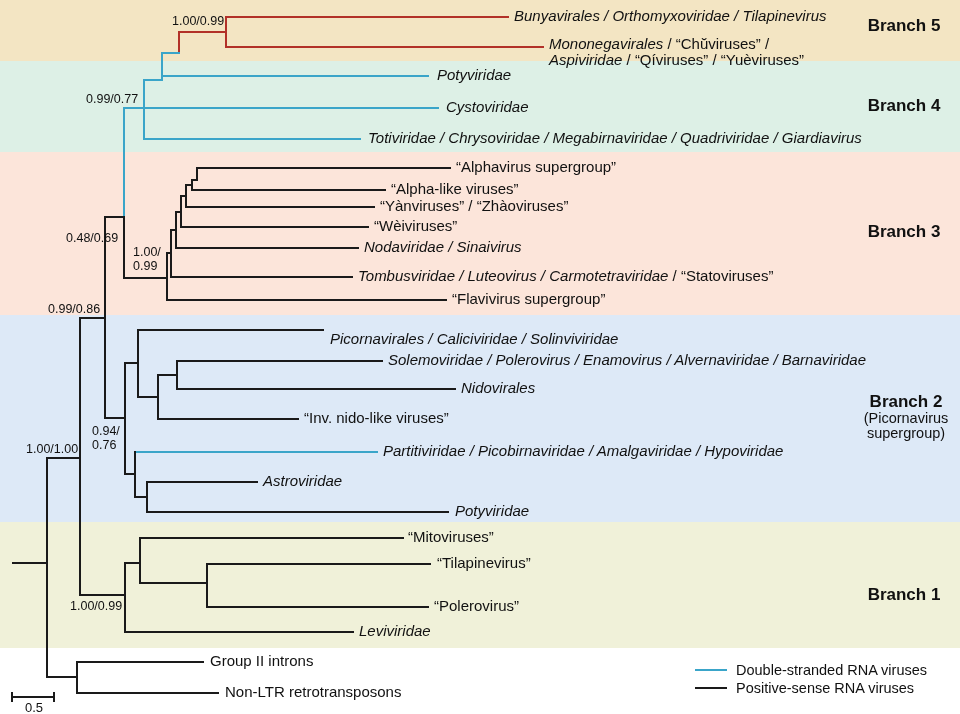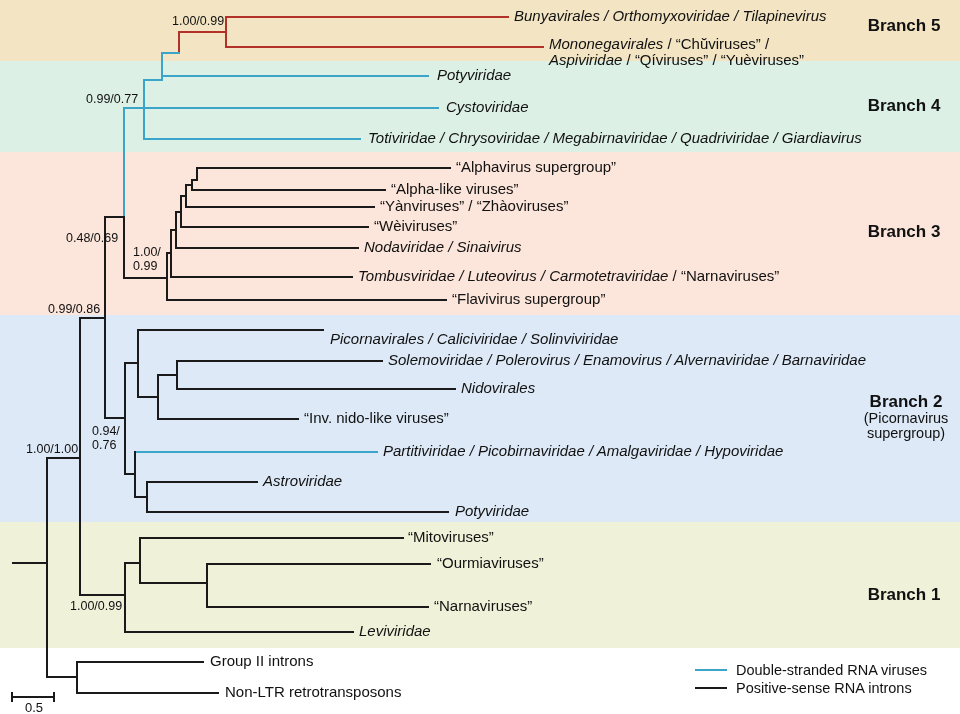--- a/index.html
+++ b/index.html
@@ -140,21 +140,21 @@
       <div class="tip" style="left: 380px; top: 198px;">
         <div><span>“Yànviruses” / “Zhàoviruses”</span></div>
       </div>
       <div class="tip" style="left: 374px; top: 218px; text-align: right;">
         <div><span>“Wèiviruses”</span></div>
       </div>
       <div class="tip" style="left: 364px; top: 239px;">
         <div><span class="it">Nodaviridae / Sinaivirus</span></div>
       </div>
       <div class="tip" style="left: 358px; top: 268px;">
-        <div><span class="it">Tombusviridae / Luteovirus / Carmotetraviridae</span><span> / “Narnaviruses”</span></div>
+        <div><span class="it">Tombusviridae / Luteovirus / Carmotetraviridae</span><span> / “Statoviruses”</span></div>
       </div>
       <div class="tip" style="left: 452px; top: 291px;">
         <div><span>“Flavivirus supergroup”</span></div>
       </div>
       <div class="tip" style="left: 330px; top: 331px;">
         <div><span class="it">Picornavirales / Caliciviridae / Solinviviridae</span></div>
       </div>
       <div class="tip" style="left: 388px; top: 352px;">
         <div><span class="it">Solemoviridae / Polerovirus / Enamovirus / Alvernaviridae / Barnaviridae</span></div>
       </div>
@@ -170,24 +170,24 @@
       <div class="tip" style="left: 263px; top: 473px;">
         <div><span class="it">Astroviridae</span></div>
       </div>
       <div class="tip" style="left: 455px; top: 503px;">
         <div><span class="it">Potyviridae</span></div>
       </div>
       <div class="tip" style="left: 408px; top: 529px;">
         <div><span>“Mitoviruses”</span></div>
       </div>
       <div class="tip" style="left: 437px; top: 555px;">
-        <div><span>“Ourmiaviruses”</span></div>
+        <div><span>“Tilapinevirus”</span></div>
       </div>
       <div class="tip" style="left: 434px; top: 598px;">
-        <div><span>“Narnaviruses”</span></div>
+        <div><span>“Polerovirus”</span></div>
       </div>
       <div class="tip" style="left: 359px; top: 623px;">
         <div><span class="it">Leviviridae</span></div>
       </div>
       <div class="tip" style="left: 210px; top: 653px;">
         <div><span>Group II introns</span></div>
       </div>
       <div class="tip" style="left: 225px; top: 684px;">
         <div><span>Non-LTR retrotransposons</span></div>
       </div>
@@ -240,18 +240,18 @@
       </div>
     </div>
 
   <div class="legend">
     <div class="lrow">
       <span class="lline" style="background: rgb(58, 165, 201);"></span>
       <span class="ltext">Double-stranded RNA viruses</span>
     </div>
     <div class="lrow">
       <span class="lline" style="background: rgb(26, 26, 26);"></span>
-      <span class="ltext">Positive-sense RNA introns</span>
+      <span class="ltext">Positive-sense RNA viruses</span>
     </div>
   </div>
 
   <div class="scalelabel">0.5</div>
 </div>
 
 </body></html>

